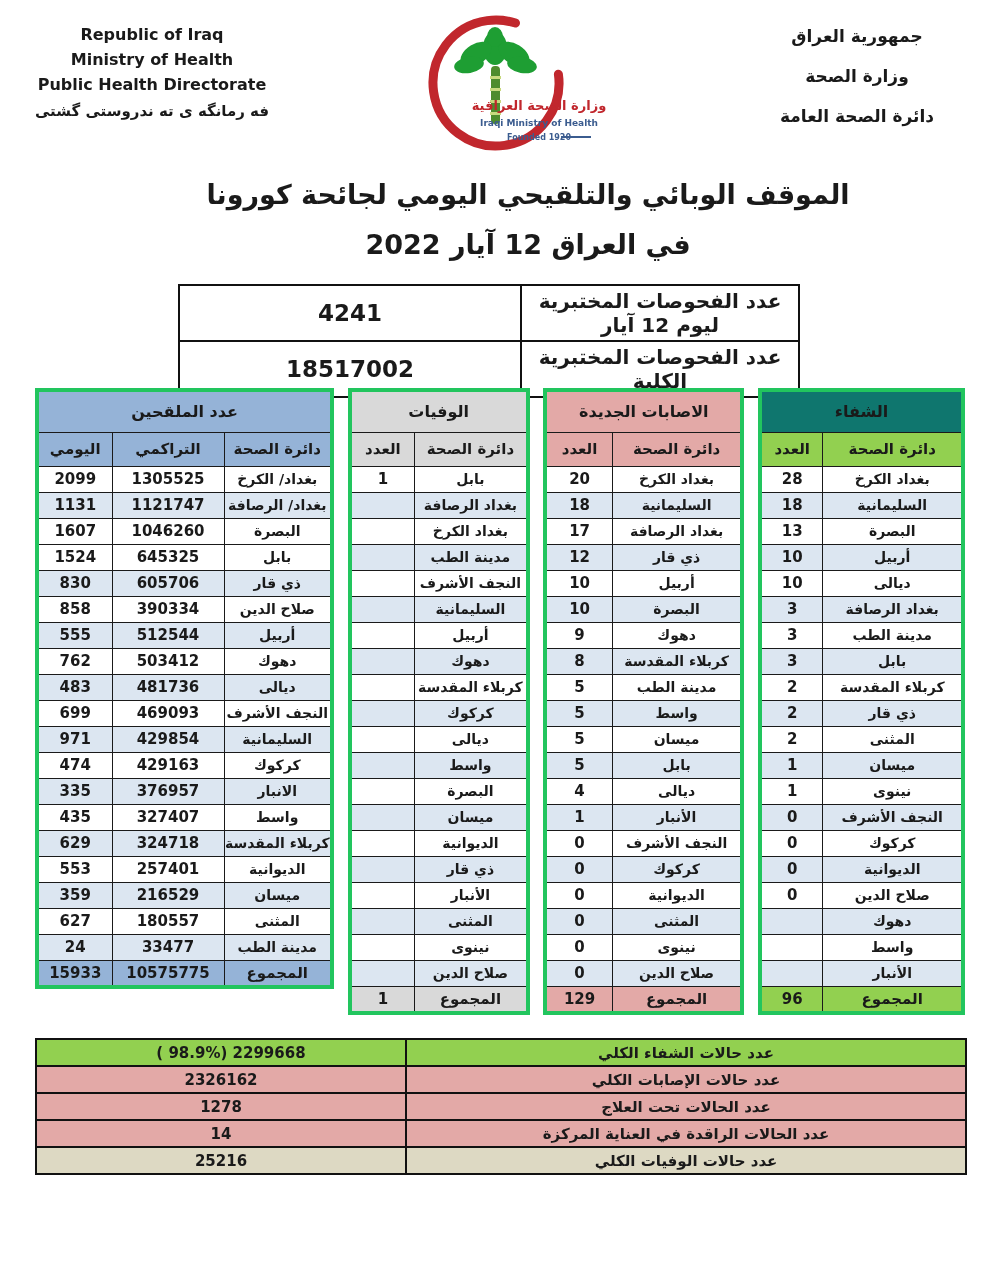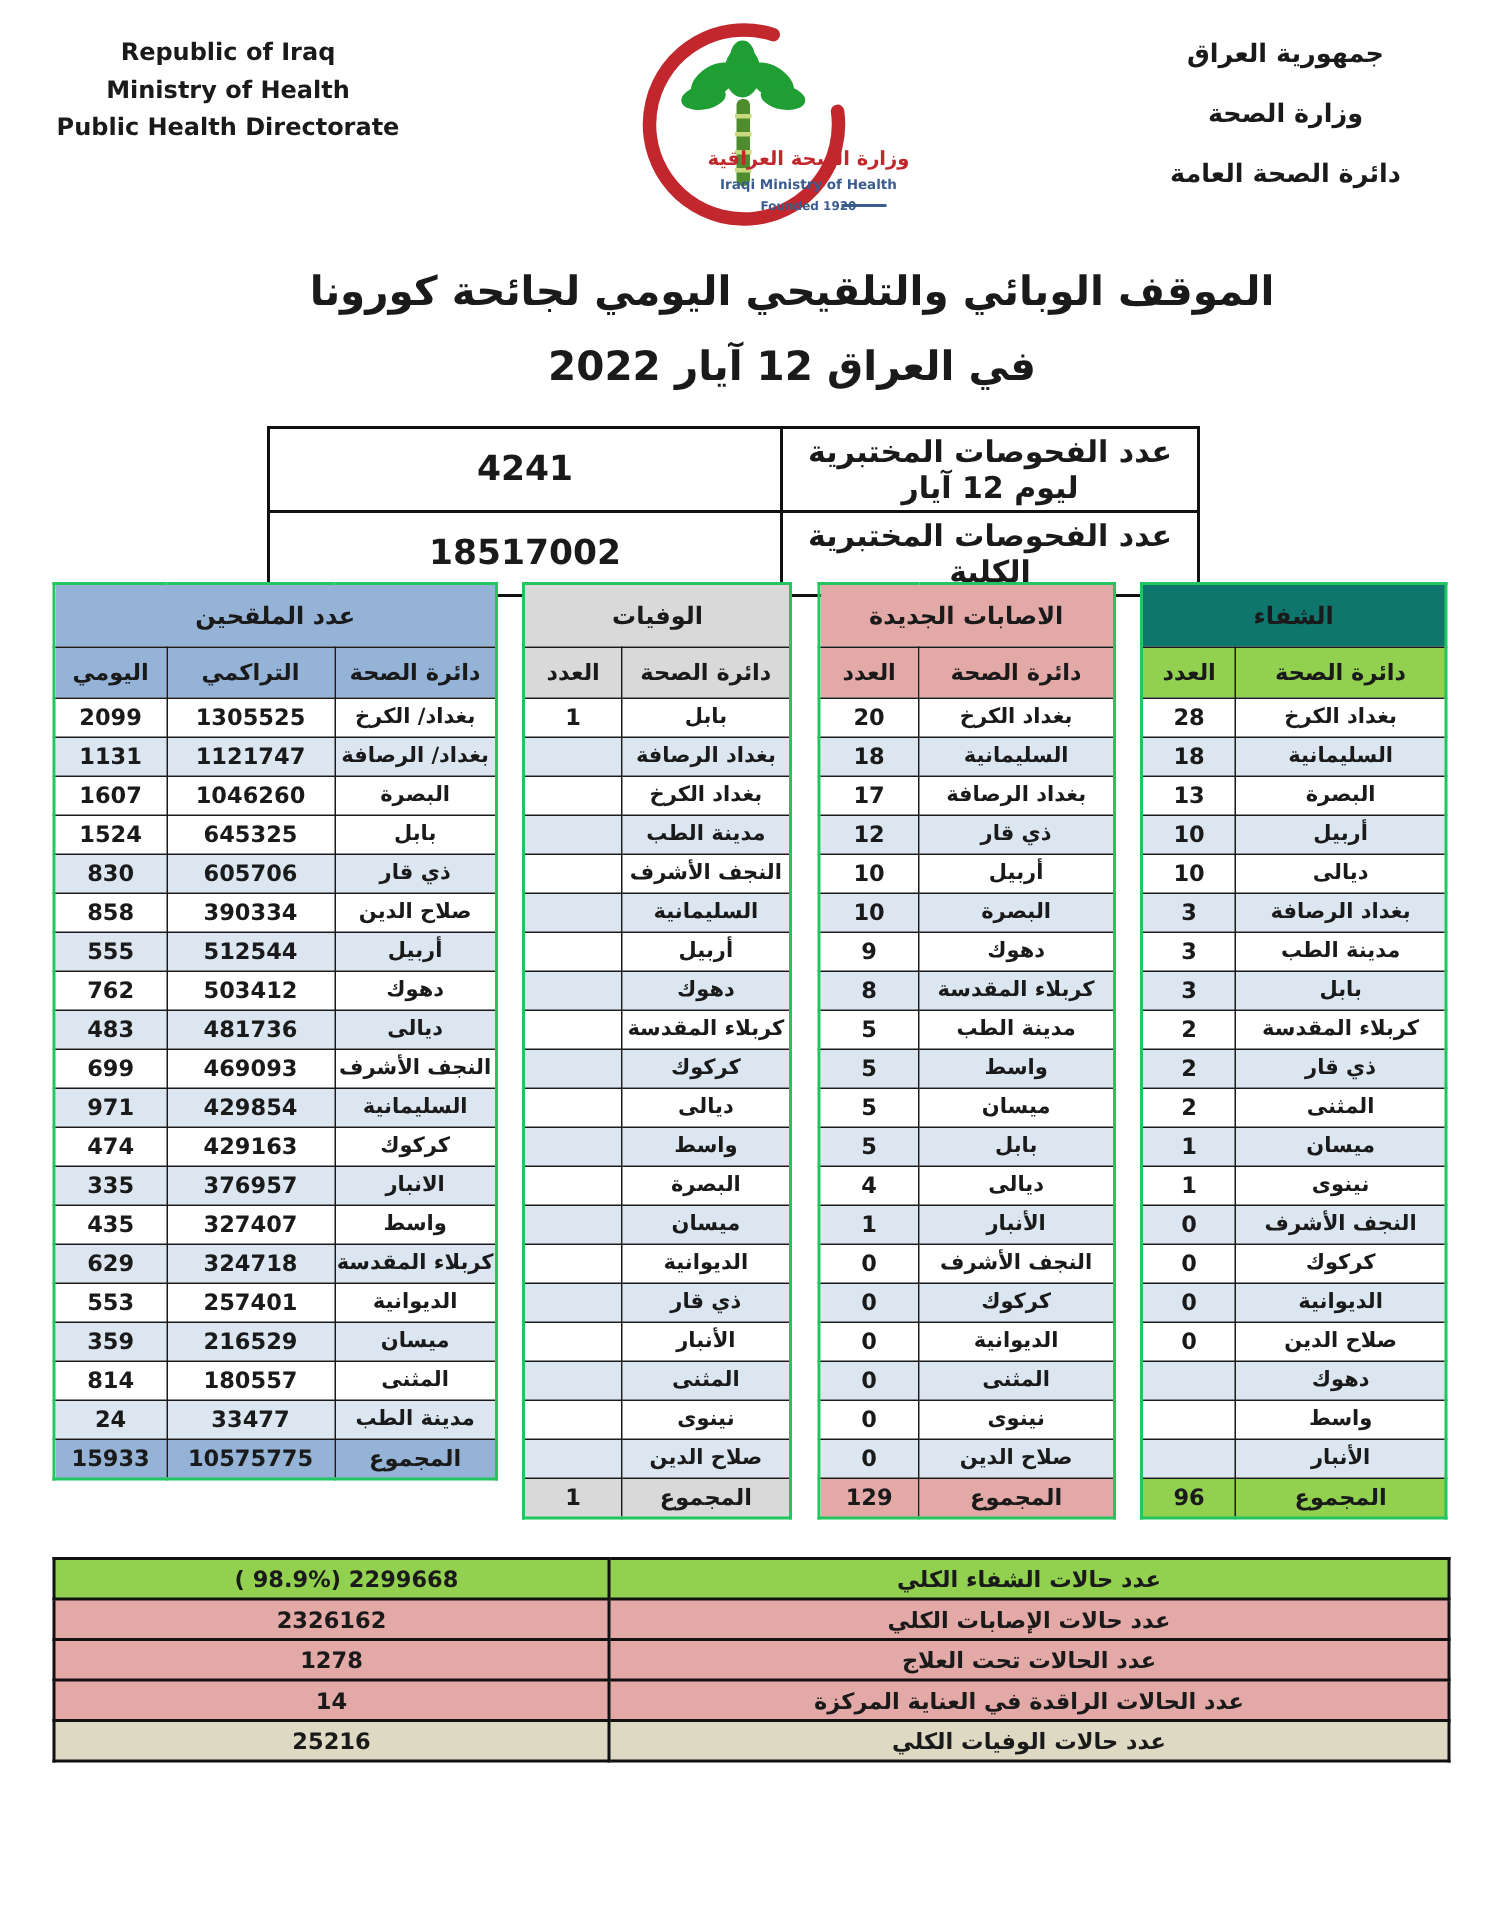--- a/index.html
+++ b/index.html
@@ -26,21 +26,21 @@
 
   
   .tests { position:absolute; left:178px; top:284px; border-collapse:collapse; }
   .tests td { border:2px solid #111; height:43px; text-align:center; vertical-align:middle; }
   .tests .v { width:342px; font-size:23px; }
   .tests .l { width:278px; font-size:20px; direction:rtl; padding:3px 14px; }
 
   
   .main { position:absolute; left:35px; top:388px; width:930px;
           display:flex; flex-direction:row; justify-content:space-between; align-items:flex-start; }
-  table.sec { border-collapse:collapse; border:2px solid #22c55e; table-layout:fixed; }
+  table.sec { border-collapse:collapse; border:4px solid #22c55e; table-layout:fixed; }
   .sec th, .sec td { border:1px solid #1a1a1a; text-align:center; vertical-align:middle; overflow:hidden; }
   .sec th.sec-title { height:42px; font-size:16px; direction:rtl; }
   .sec th.col-head  { height:34px; font-size:15px; direction:rtl; }
   .sec td { height:26px; font-size:15px; line-height:24px; }
   .sec td.name { direction:rtl; font-size:14px; white-space:nowrap; }
   .sec tr.alt td { background:#DCE6F1; }
   .sec tr.total td { height:27px; font-size:15px; }
 
   
   .summary { position:absolute; left:35px; top:1038px; border-collapse:collapse; }
@@ -50,20 +50,21 @@
 </style>
 </head>
 <body>
 
 <div id="page">
 
   <div class="hdr-left">
     <div>Republic of Iraq</div>
     <div>Ministry of Health</div>
     <div>Public Health Directorate</div>
+    <div class="kurdish">فه رمانگه ی ته ندروستی گشتی</div>
   </div>
 
   <svg class="logo" viewBox="0 0 212 158" xmlns="http://www.w3.org/2000/svg">
 
     <g>
       <circle cx="93" cy="79" r="63" fill="none" stroke="#C1272D" stroke-width="9" stroke-dasharray="325 71" stroke-linecap="round" transform="rotate(-8 93 79)"></circle>
     </g>
 
     <g>
       <rect x="88" y="62" width="9" height="58" rx="4" fill="#4E8C2E"></rect>
@@ -204,21 +205,21 @@
             <td class="num">553</td>
             <td class="num">257401</td>
             <td class="name">الديوانية</td>
           </tr>
           <tr class="alt">
             <td class="num">359</td>
             <td class="num">216529</td>
             <td class="name">ميسان</td>
           </tr>
           <tr>
-            <td class="num">814</td>
+            <td class="num">627</td>
             <td class="num">180557</td>
             <td class="name">المثنى</td>
           </tr>
           <tr class="alt">
             <td class="num">24</td>
             <td class="num">33477</td>
             <td class="name">مدينة الطب</td>
           </tr>
           <tr class="total">
             <td class="num" style="background: rgb(149, 179, 215);">15933</td>

